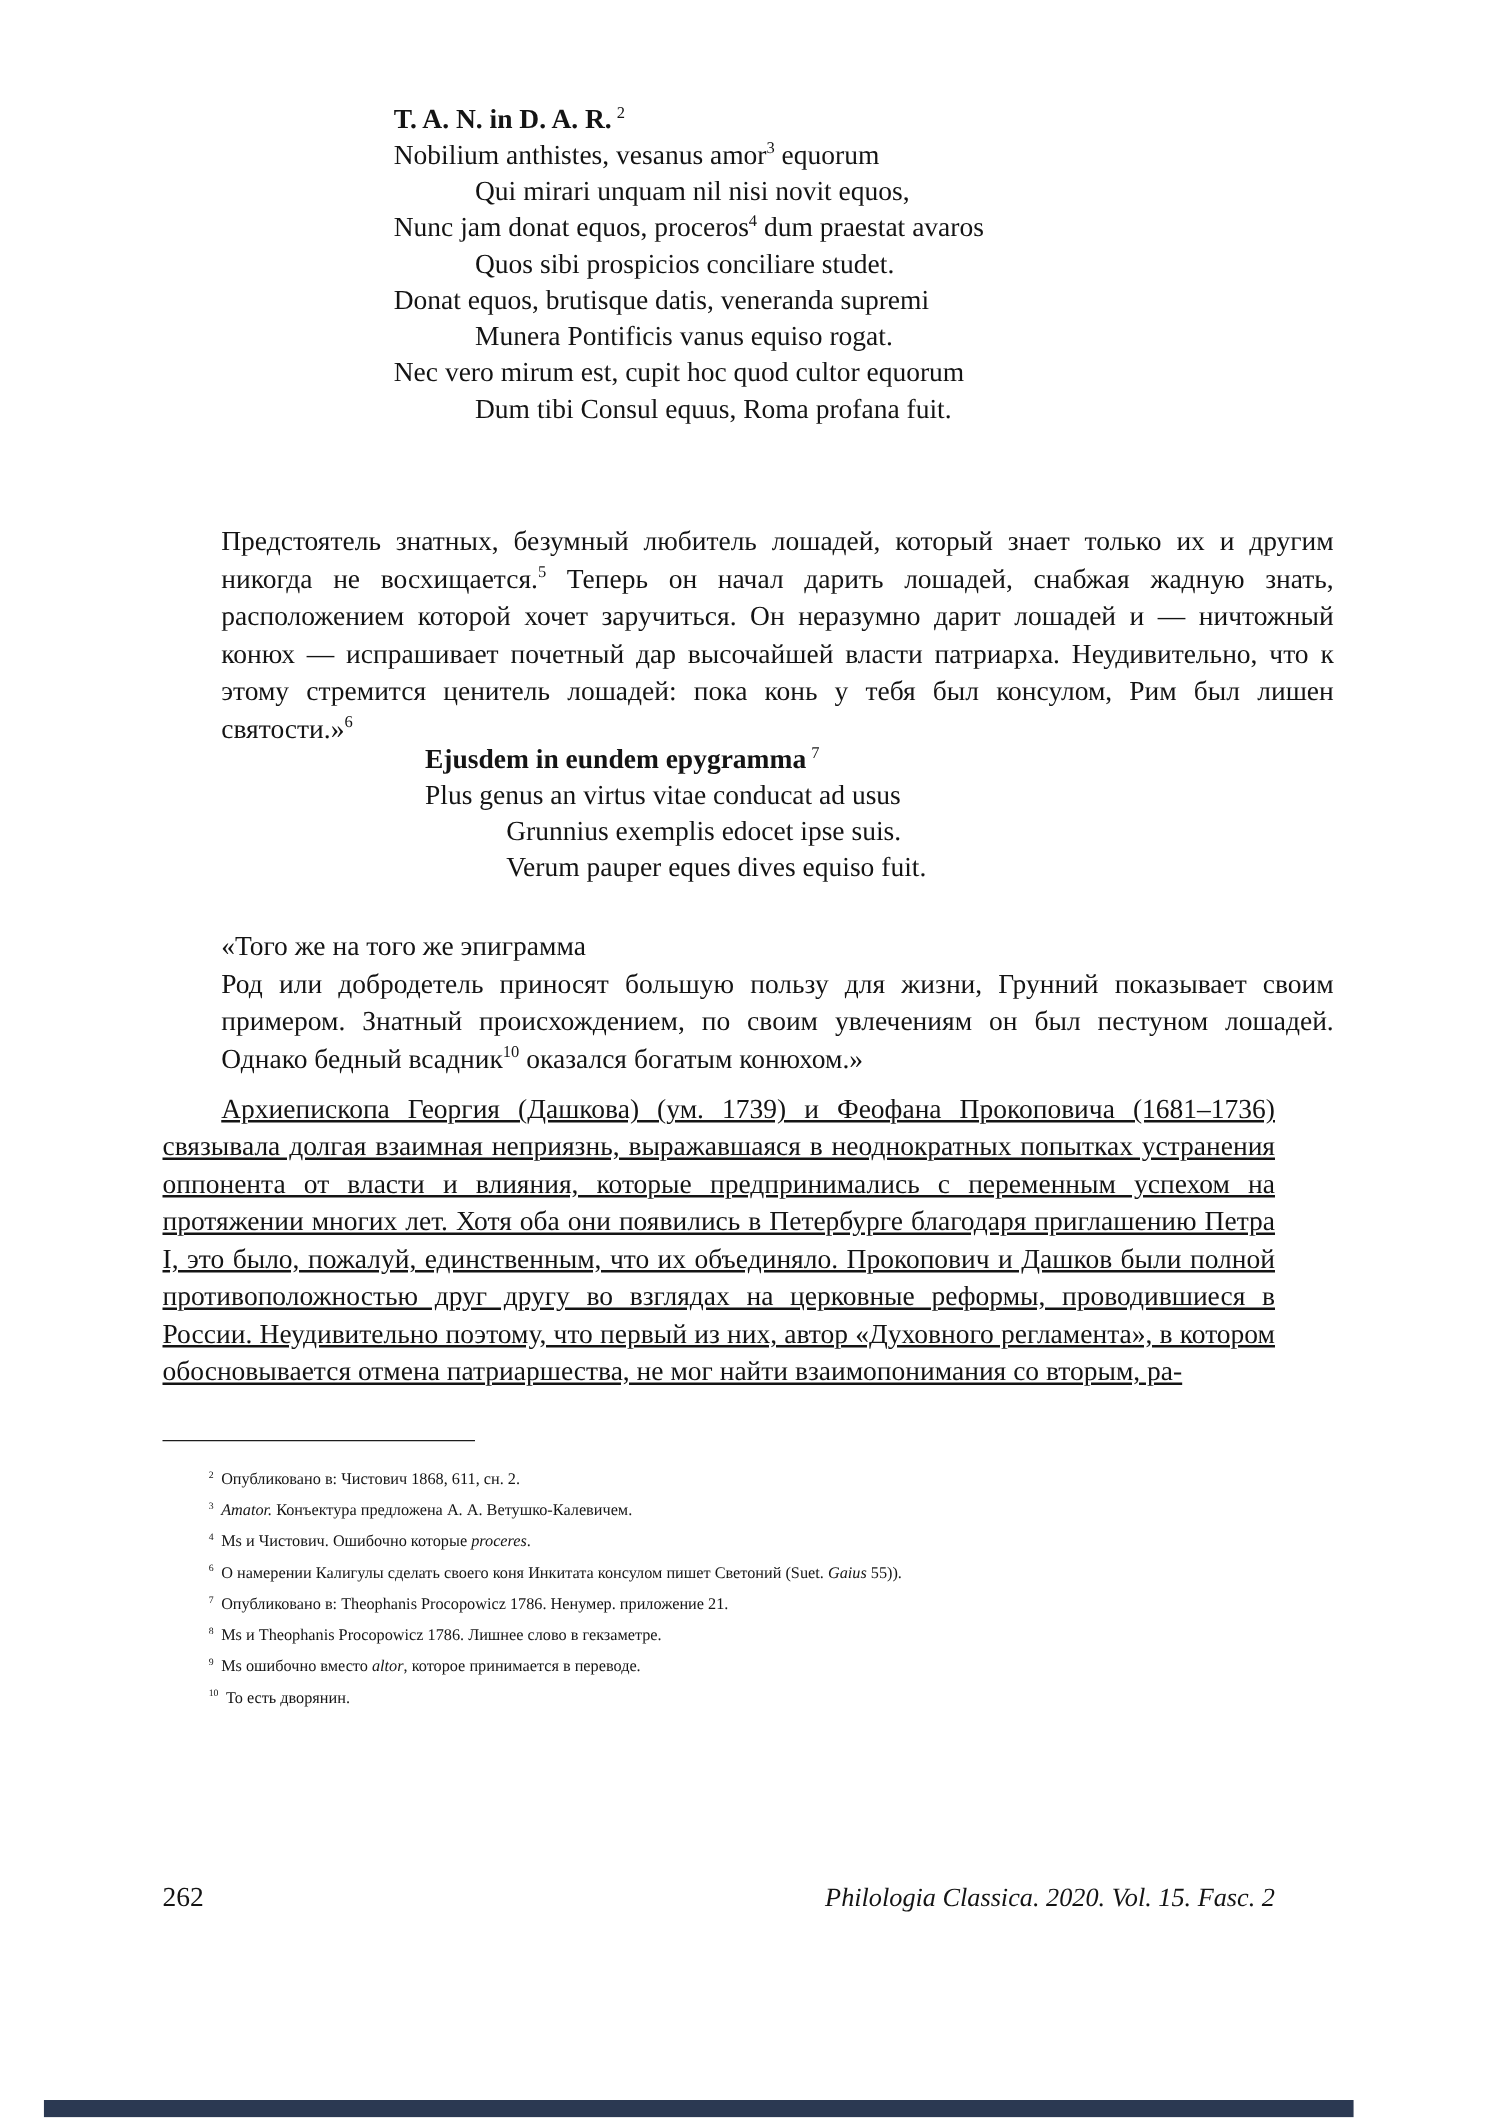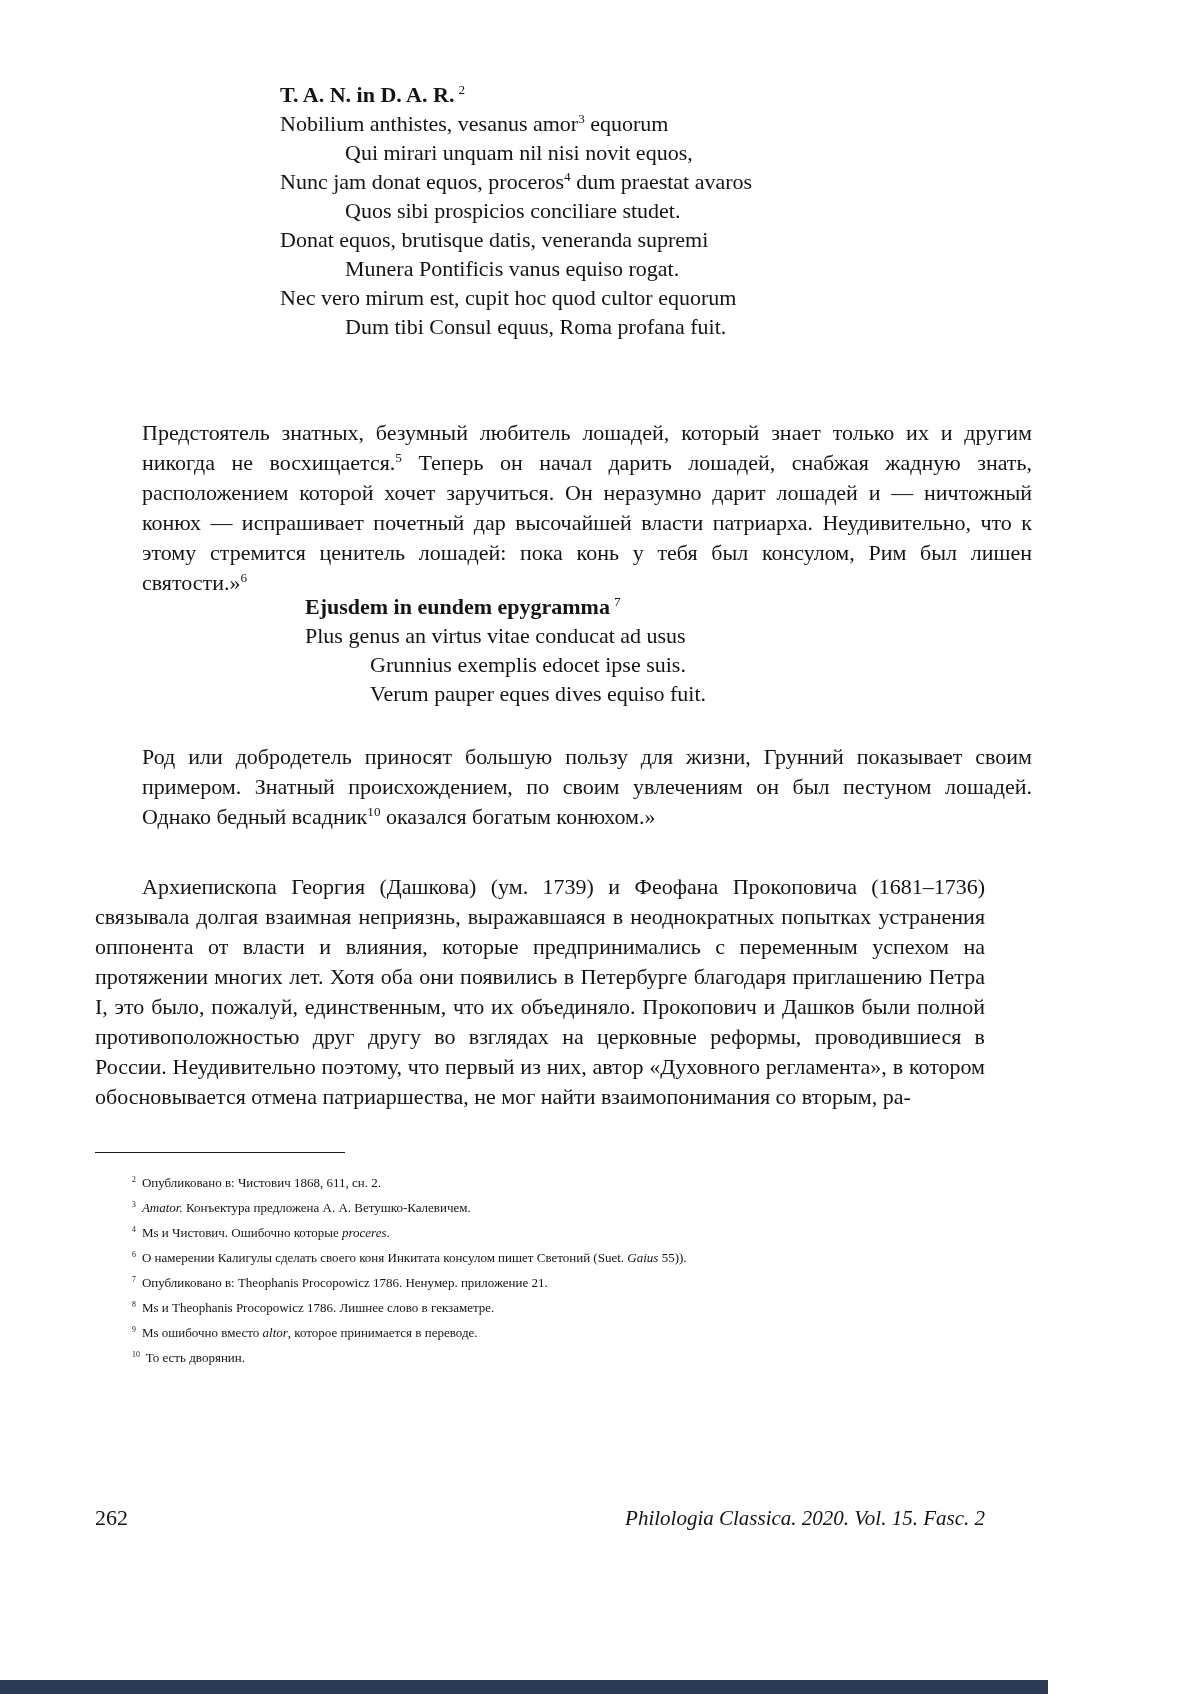--- a/index.html
+++ b/index.html
@@ -4,35 +4,36 @@
 <style>
   html, body { margin: 0; padding: 0; background: #ffffff; }
   .page {
     position: relative;
     width: 1048px;
     height: 1694px;
     background: #ffffff;
     font-family: "Liberation Serif", serif;
     color: #141414;
     overflow: hidden;
+    margin-left: 35px;
   }
   .abs { position: absolute; left: 95px; width: 890px; }
 
   
   .poem { font-size: 22px; line-height: 29px; }
   .poem-1 { padding-left: 185px; }
   .poem-2 { padding-left: 210px; }
   .poem-title { font-weight: bold; }
   .poem-title sup { font-weight: normal; margin-left: 4px; }
   .poem-line.indent { margin-left: 65px; }
 
   
   .para { font-size: 22px; line-height: 30px; text-align: justify; }
   .quote-indent { padding-left: 47px; }
-  .para-indent { text-indent: 47px; }
+  .para-indent { text-indent: 47px; text-decoration: underline; }
   .no-justify { text-align: left; }
 
   sup { font-size: 0.6em; line-height: 0; vertical-align: super; }
 
   
   .footnote-rule { border-top: 1.5px solid #1c1c1c; width: 250px; }
   .fn { font-size: 13px; line-height: 25px; text-align: justify; text-indent: 37px; }
   .fn sup { margin-right: 6px; }
 
   .it { font-style: italic; }
@@ -72,20 +73,21 @@
   </div>
 
   <div class="abs poem poem-2" style="top:592px">
     <div class="poem-title"><span>Ejusdem in eundem epygramma</span><sup>7</sup></div>
     <div class="poem-line"><span>Plus genus an virtus vitae conducat ad usus</span></div>
     <div class="poem-line indent"><span>Grunnius exemplis edocet ipse suis.</span></div>
     <div class="poem-line indent"><span>Verum pauper eques dives equiso fuit.</span></div>
   </div>
 
   <div class="abs quote-indent" style="top:742px">
+    <p class="para no-justify" style="margin:0">«Того же на того же эпиграмма</p>
     <p class="para" style="margin:0"><span>Род или добродетель приносят большую пользу для жизни, Грунний показывает своим примером. Знатный происхождением, по своим увлечениям он был пестуном лошадей. Однако бедный всадник</span><sup>10</sup><span> оказался богатым конюхом.»</span></p>
   </div>
 
   <div class="abs" style="top:872px">
     <p class="para para-indent" style="margin:0">Архиепископа Георгия (Дашкова) (ум. 1739) и Феофана Прокоповича (1681–1736) связывала долгая взаимная неприязнь, выражавшаяся в неоднократных попытках устранения оппонента от власти и влияния, которые предпринимались с переменным успехом на протяжении многих лет. Хотя оба они появились в Петербурге благодаря приглашению Петра I, это было, пожалуй, единственным, что их объединяло. Прокопович и Дашков были полной противоположностью друг другу во взглядах на церковные реформы, проводившиеся в России. Неудивительно поэтому, что первый из них, автор «Духовного регламента», в котором обосновывается отмена патриаршества, не мог найти взаимопонимания со вторым, ра-</p>
   </div>
 
   <div class="abs footnote-rule" style="top:1152px"></div>
 
   <div class="abs" style="top:1170px">

